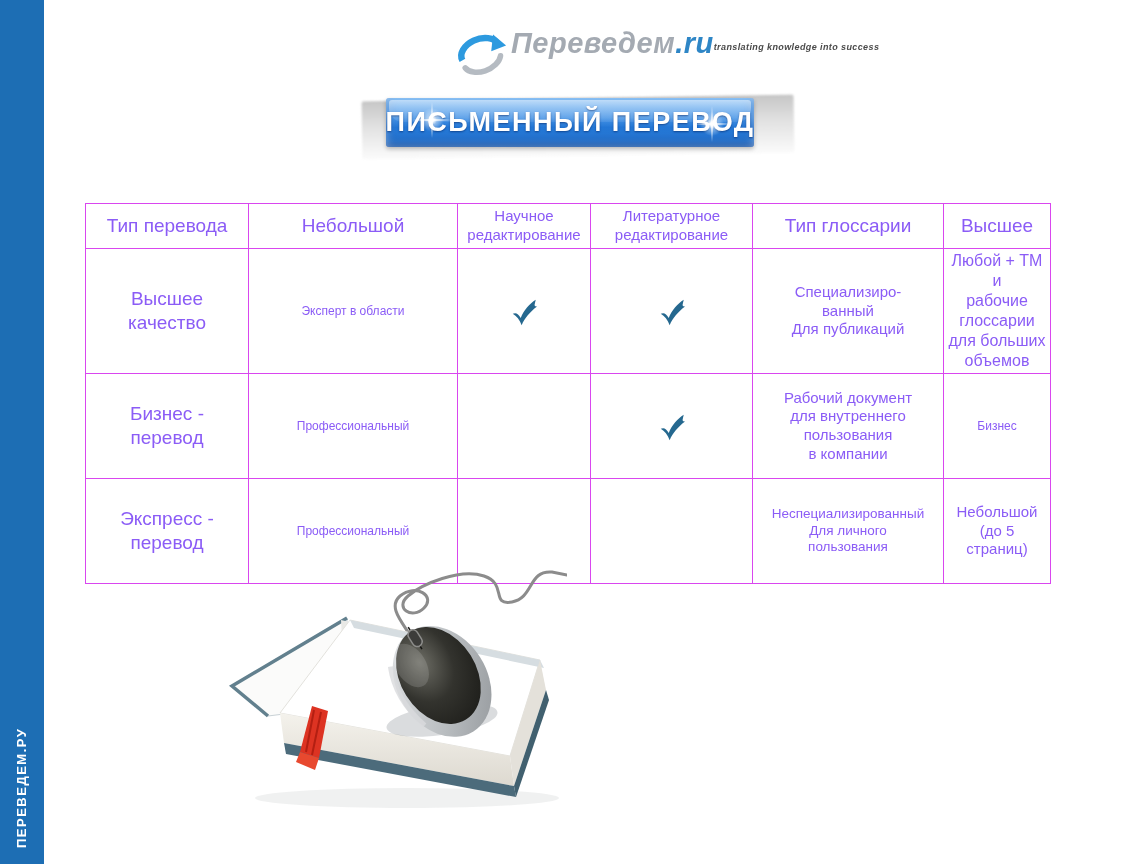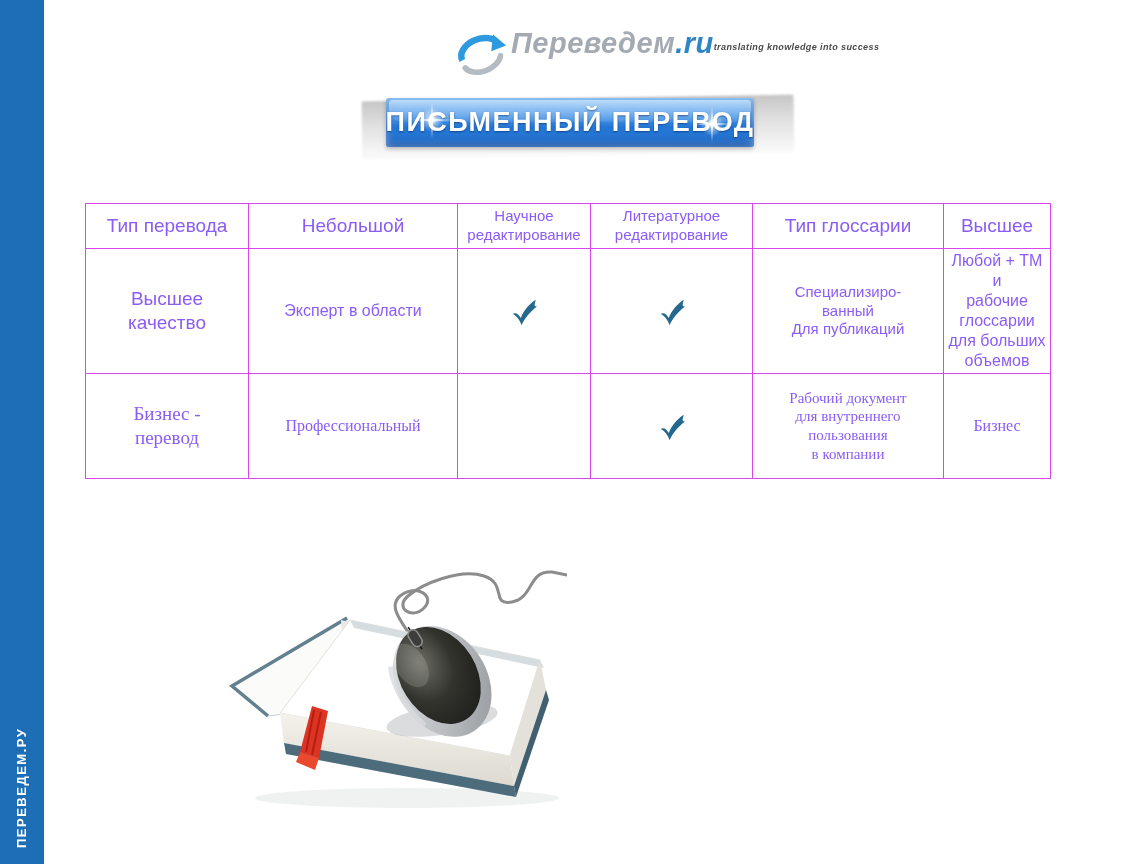--- a/index.html
+++ b/index.html
@@ -41,24 +41,24 @@
   .spark::after { top:0; bottom:0; left:19px; width:2px; transform:scaleY(.9); background:linear-gradient(180deg,transparent,rgba(255,255,255,.9),transparent); }
   .spark.s1 { left:26px; top:2px; }
   .spark.s2 { right:22px; top:6px; }
 
   
   table.grid { position:absolute; left:85px; top:203px; width:965px; border-collapse:collapse; table-layout:fixed; }
   table.grid th, table.grid td { border:1px solid #d946ef; text-align:center; vertical-align:middle;
     color:#8b5cf6; padding:2px 3px; line-height:1.25; overflow:hidden; }
   tr.head { height:45px; }
   tr.body-row-1 { height:104px; }
-  tr.body-row-2 { height:105px;font-family:Liberation Serif, serif; }
+  tr.body-row-2 { height:105px; }
   tr.body-row-3 { height:105px; }
   .big { font-size:19px; font-weight:normal; }
-  .mid { font-size:16px;margin-top:8px; }
+  .mid { font-size:12px;margin-top:8px; }
   .sm { font-size:15px; }
   .xs { font-size:13.5px; }
   .xxs { font-size:16px; }
   .blue { color:#2e86c6; }
   .preline { white-space:pre-line;margin-top:18px; }
   th { font-weight:normal; }
   .check-svg { width:32px; height:30px; display:inline-block; vertical-align:middle; }
   .check-svg path { fill:#25688f; }
 
   
@@ -147,20 +147,33 @@
         <svg class="check-svg" viewBox="0 0 32 32">
               <path d="M4,19 c3,-1.5 6,-0.5 8.5,4.5 c3,-8 9.5,-15.5 16,-19.5 l-1.2,5.2 c-0.2,1.2 0.8,2 2.7,2 c-7,5 -13.5,12.5 -16.5,20 c-2,-5.5 -5.5,-10 -9.5,-12.2 z"></path>
             </svg>
       </td>
       <td class="sm preline">Рабочий документ
 для внутреннего
 пользования
 в компании</td>
       <td class="mid">Бизнес</td>
     </tr>
+    <tr class="body-row-3">
+      <td class="big blue preline">Экспресс -
+перевод</td>
+      <td class="mid">Профессиональный</td>
+      <td></td>
+      <td></td>
+      <td class="xs preline">Неспециализированный
+Для личного
+пользования</td>
+      <td class="sm preline">Небольшой
+(до 5
+страниц)</td>
+    </tr>
   </tbody>
     </table>
 
   <div class="photo">
     <svg viewBox="0 0 345 255">
       <defs>
         <linearGradient id="silver" x1="0" y1="0" x2="1" y2="1">
           <stop offset="0" stop-color="#e3e5e7"></stop>
             <stop offset="0.55" stop-color="#b9bdc0"></stop>
             <stop offset="1" stop-color="#8f9397"></stop>

